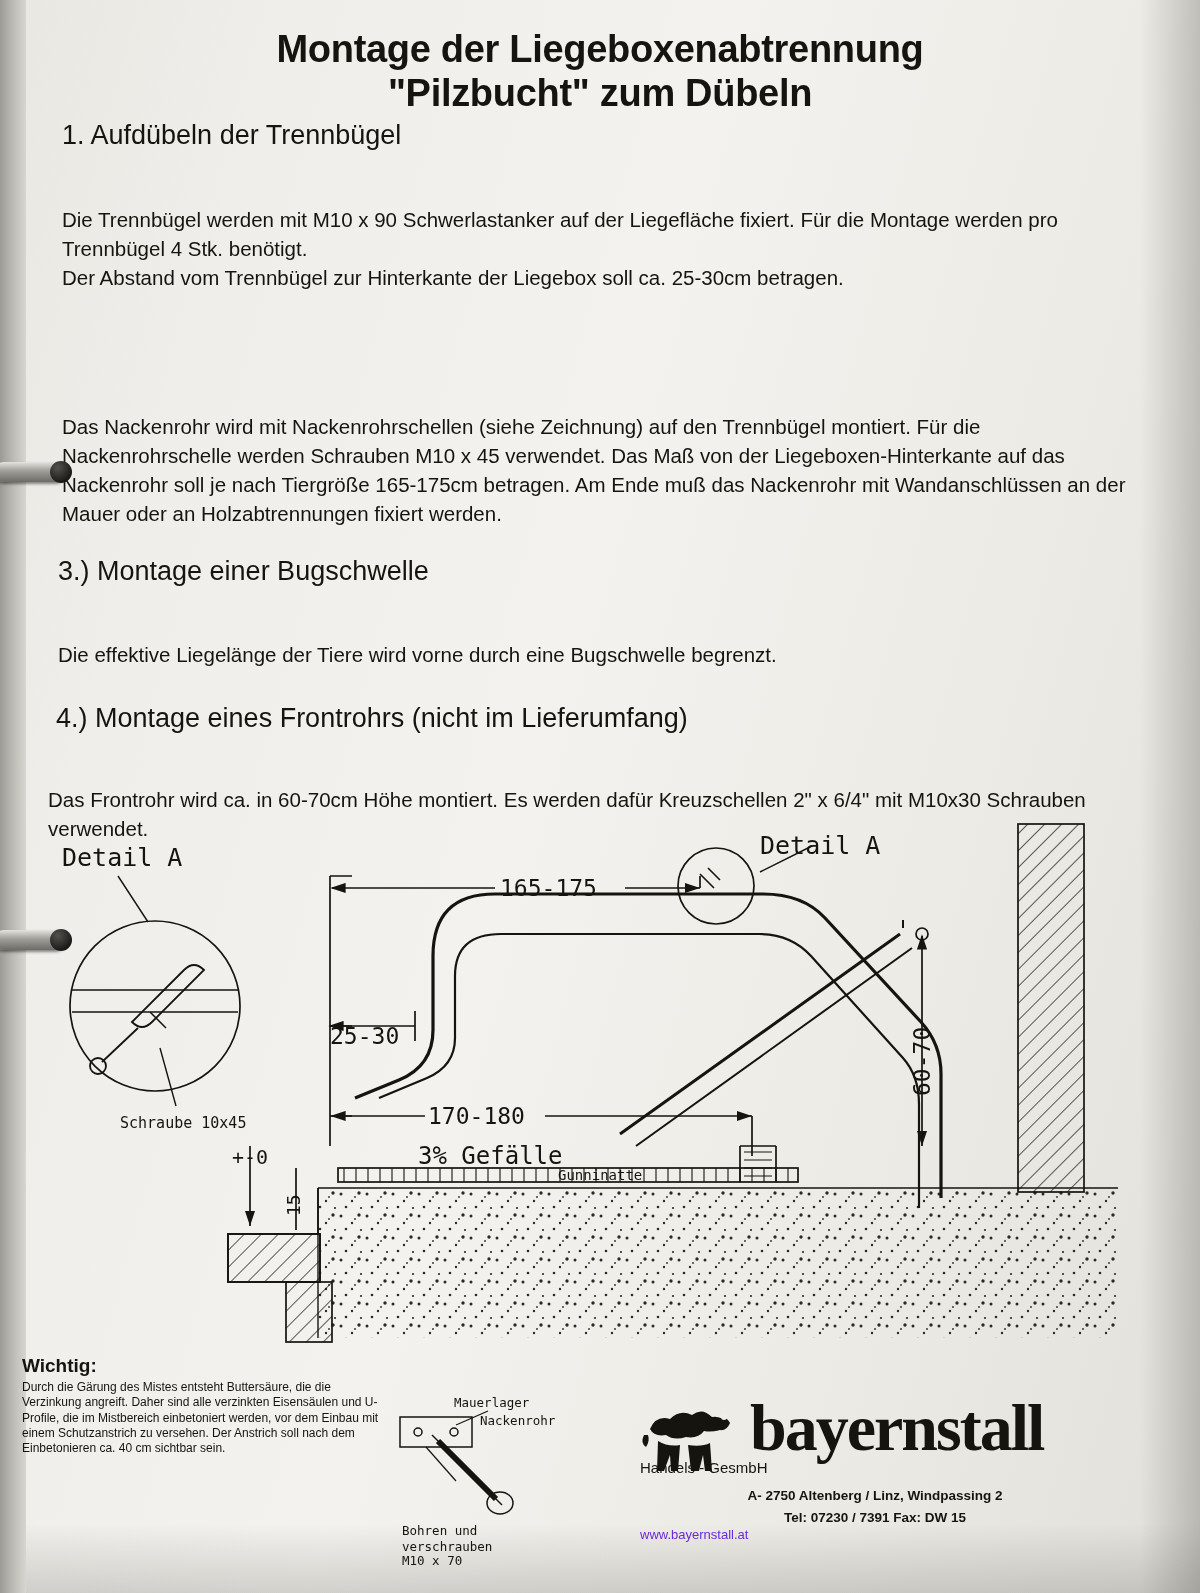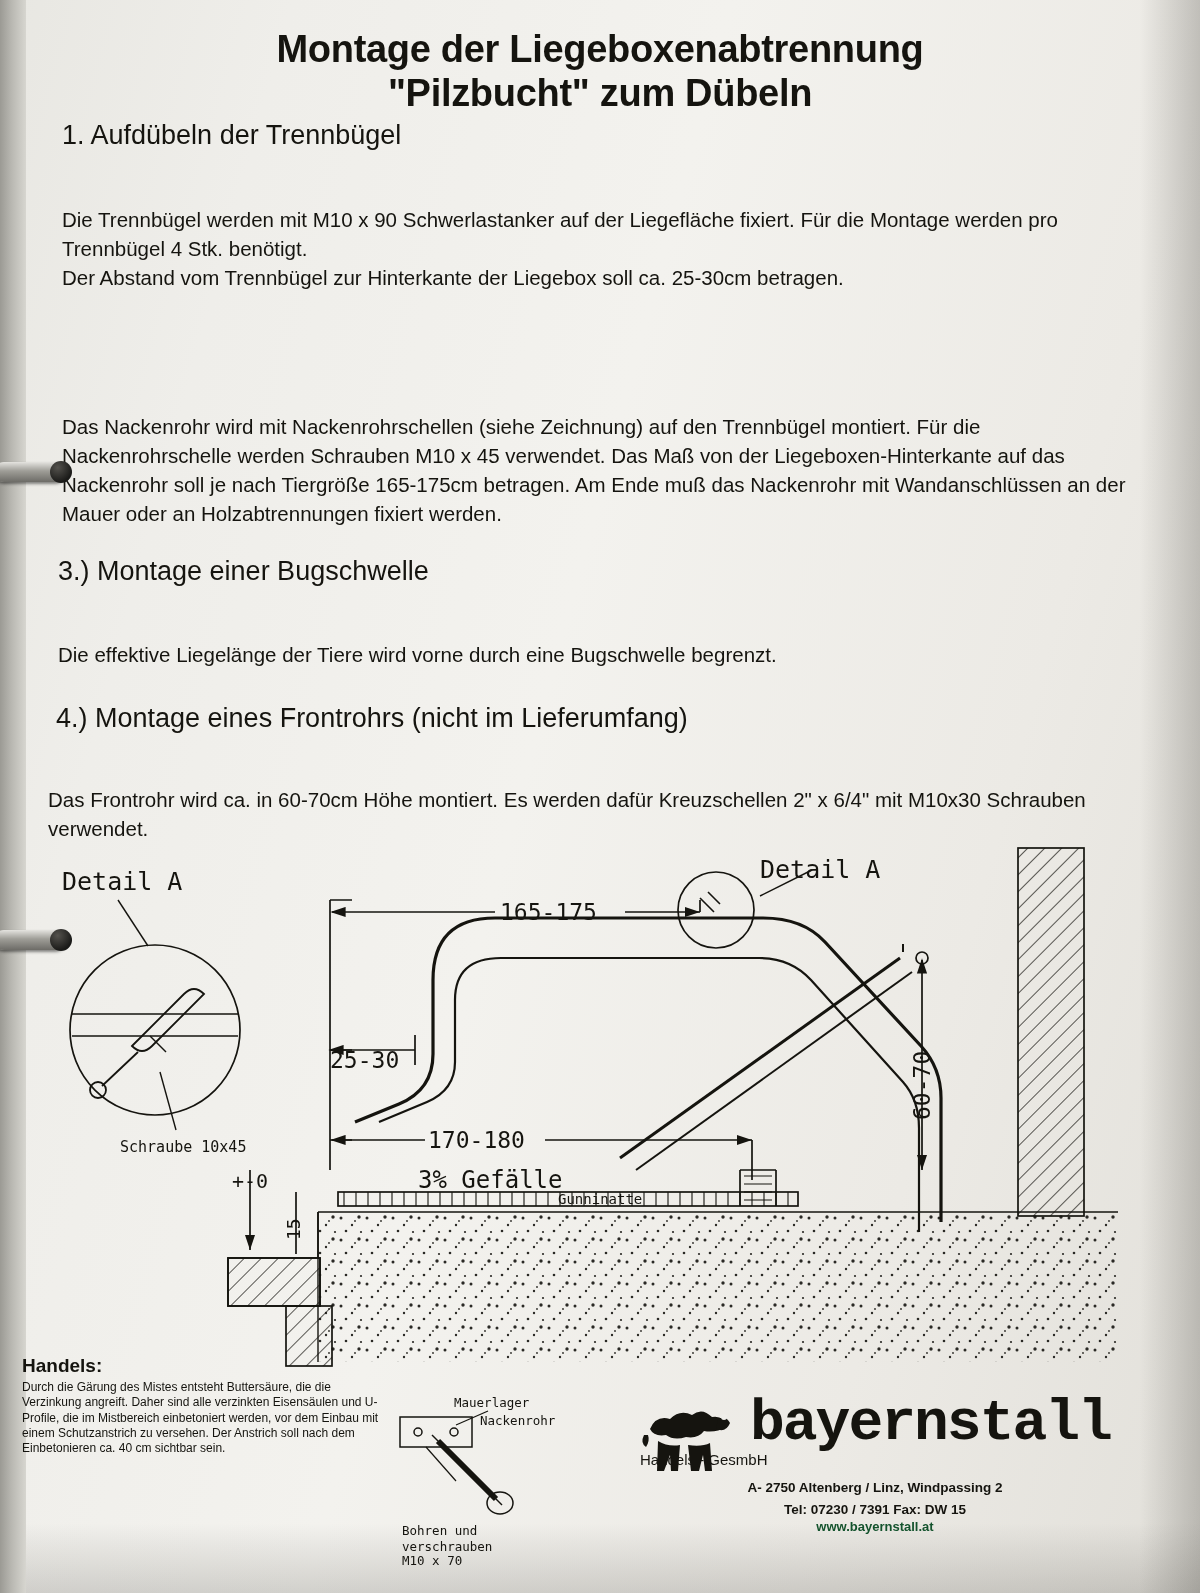--- a/index.html
+++ b/index.html
@@ -67,40 +67,40 @@
   .sec1-h{position:absolute;left:62px;top:120px;}
   .sec1-p{position:absolute;left:62px;top:205px;width:1060px;}
   .sec2-h{position:absolute;left:66px;top:325px;}
   .sec2-p{position:absolute;left:62px;top:412px;width:1068px;}
   .sec3-h{position:absolute;left:58px;top:556px;}
   .sec3-p{position:absolute;left:58px;top:640px;width:1000px;}
   .sec4-h{position:absolute;left:56px;top:703px;}
   .sec4-p{position:absolute;left:48px;top:785px;width:1080px;}
 
   
-  .drawing{position:absolute;left:0;top:840px;width:1200px;height:560px;}
+  .drawing{position:absolute;left:0;top:816px;width:1200px;height:560px;}
   .drawing svg{display:block;}
 
   
   .wichtig{
     position:absolute;left:22px;top:1355px;width:370px;
   }
   .wichtig .ttl{font-size:19px;font-weight:bold;margin:0 0 3px 0;}
   .wichtig .txt{font-size:12px;line-height:1.28;}
 
   .mauer{position:absolute;left:392px;top:1385px;width:230px;height:180px;}
 
   .brand{position:absolute;left:640px;top:1395px;width:470px;}
   .brand .word{
-    font-size:58px;font-weight:bold;letter-spacing:-2px;line-height:1;
-    font-family:Liberation Mono, monospace;
+    font-size:66px;font-weight:bold;letter-spacing:-2px;line-height:1;
+    font-family:Liberation Serif, serif;
   }
   .brand .sub{text-align:left;font-size:15px;margin-top:-2px;padding-right:4px;}
   .brand .addr{font-size:13.5px;font-weight:bold;text-align:center;margin-top:10px;line-height:1.45;}
-  .brand .web{font-size:13px;font-weight:bold;text-align:center;color:#14532d;}
+  .brand .web{font-size:13px;font-weight:normal;text-align:left;color:#6d28d9;}
 
   .cowlogo{position:absolute;left:0px;top:6px;width:110px;height:72px;}
 </style>
 </head>
 <body>
 
 <div id="sheet"></div>
 
 <div class="bleed" style="left:420px;top:100px;width:420px;height:16px;">&nbsp;</div>
 <div class="bleed" style="left:520px;top:300px;width:380px;height:16px;">&nbsp;</div>
@@ -242,21 +242,21 @@
         <text x="558" y="364" font-size="14">Gunninatte</text>
         <text x="120" y="312" font-size="15">Schraube 10x45</text>
         <text x="232" y="348" font-size="20">+-0</text>
         <text x="300" y="400" font-size="18" transform="rotate(-90 300 400)">15</text>
         <text x="930" y="280" font-size="23" transform="rotate(-90 930 280)">60-70</text>
       </g>
     </svg>
   </div>
 
   <div class="wichtig">
-    <p class="ttl">Handels:</p>
+    <p class="ttl">Wichtig:</p>
     <p class="txt" style="margin:0">Durch die Gärung des Mistes entsteht Buttersäure, die die  Verzinkung angreift. Daher sind alle verzinkten Eisensäulen und U-Profile, die im Mistbereich einbetoniert werden, vor dem Einbau mit einem Schutzanstrich zu versehen. Der Anstrich soll nach dem Einbetonieren ca. 40 cm sichtbar sein.</p>
   </div>
 
   <div class="mauer">
     <svg width="230" height="180" viewBox="0 0 230 180" xmlns="http://www.w3.org/2000/svg">
       <g stroke="#15140f" fill="none" stroke-width="1.5">
         <rect x="8" y="32" width="72" height="30"></rect>
         <circle cx="26" cy="47" r="4"></circle>
         <circle cx="62" cy="47" r="4"></circle>
         <path d="M46,56 L104,114" stroke-width="6"></path>

